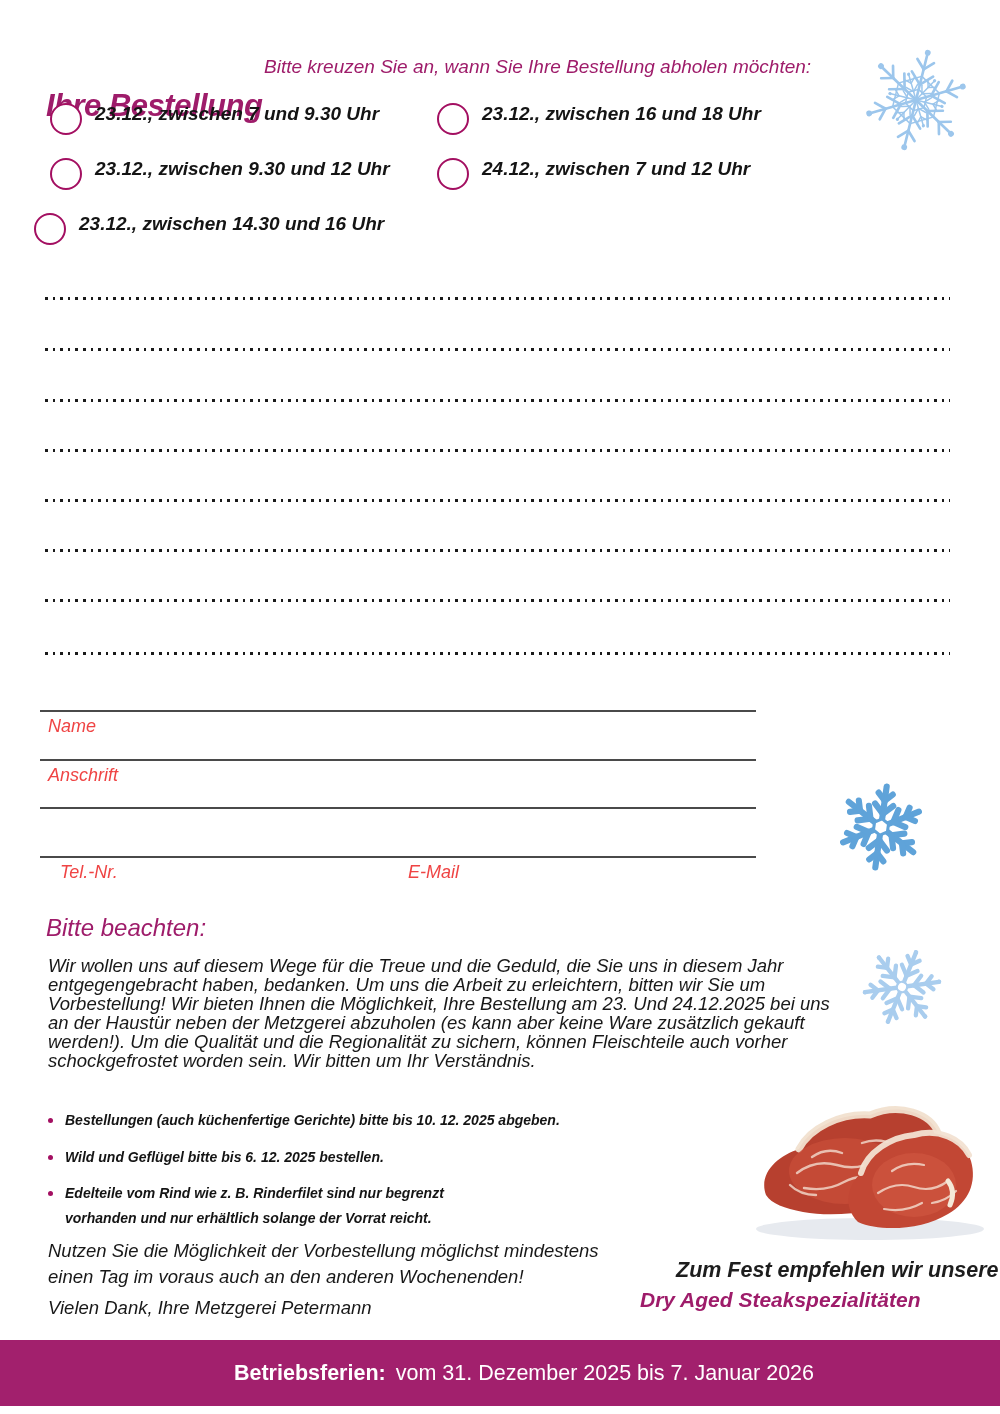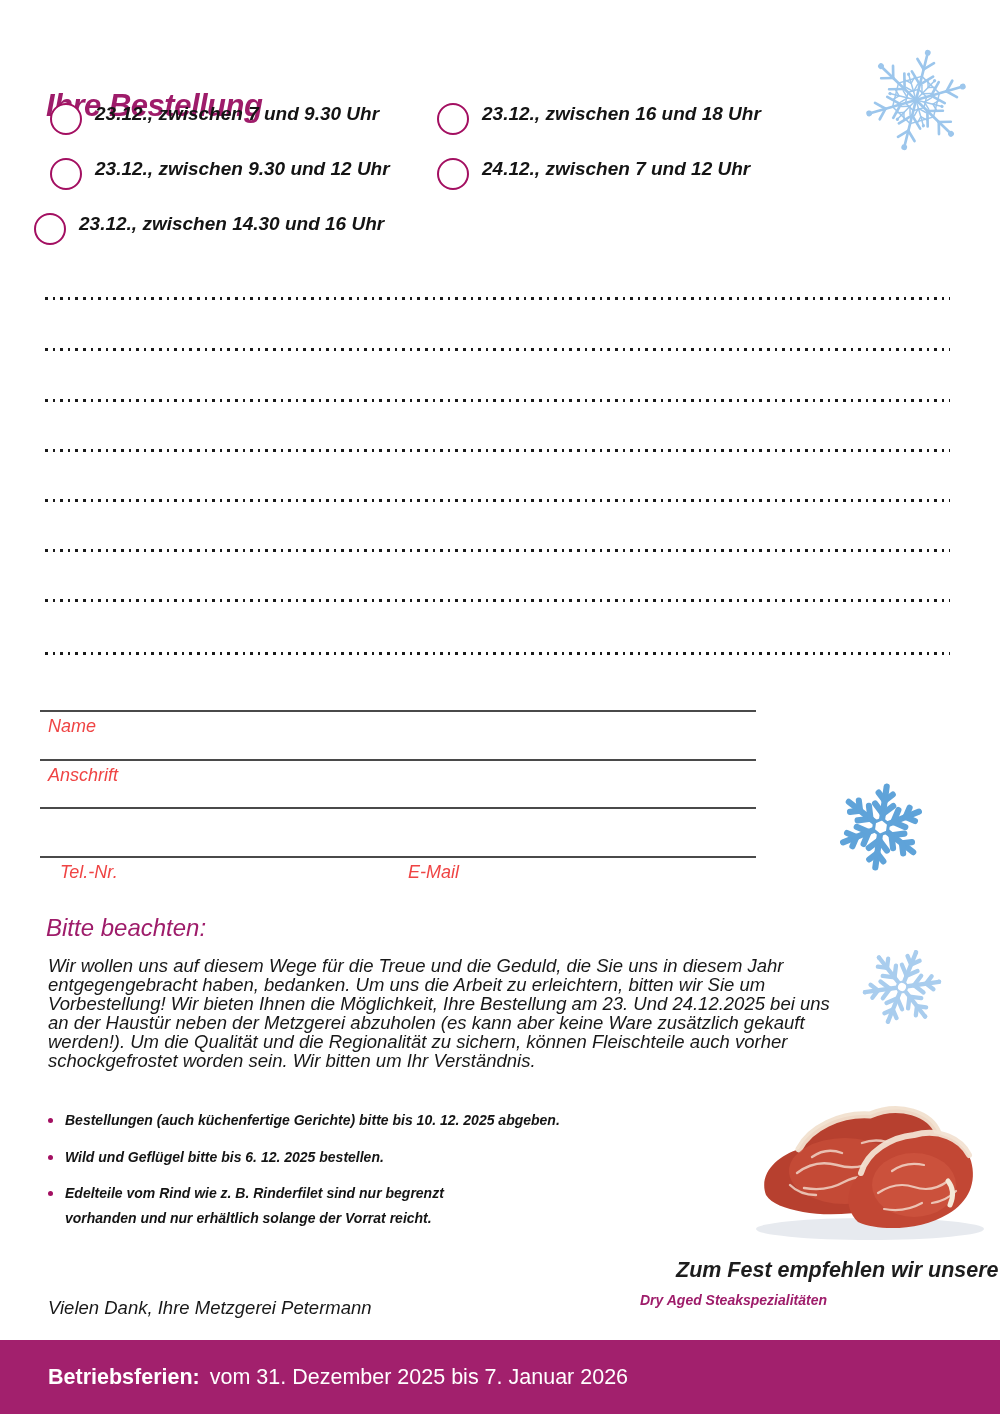--- a/index.html
+++ b/index.html
@@ -58,27 +58,27 @@
     font-size:18.5px;font-style:italic;line-height:26px;color:#181818;white-space:pre-line;
   }
   .thanks{
     position:absolute;left:48px;top:1297px;
     font-size:18.5px;font-style:italic;color:#181818;
   }
   
   .steaks{position:absolute;left:742px;top:1093px;}
   .promo{position:absolute;left:640px;top:1255px;}
   .promo-1{font-size:21.5px;font-weight:bold;font-style:italic;color:#1d1d1d;line-height:30px;white-space:nowrap;margin-left:36px;}
-  .promo-2{font-size:14px;font-weight:bold;font-style:italic;color:#9e1c6a;line-height:30px;white-space:nowrap;}
+  .promo-2{font-size:21px;font-weight:bold;font-style:italic;color:#9e1c6a;line-height:30px;white-space:nowrap;}
   
   .sf{position:absolute;}
   
   .footer{
-    position:absolute;left:0;top:1340px;width:1000px;height:74px;background:#a2206d;
-    display:flex;align-items:center;
+    position:absolute;left:0;top:1340px;width:1000px;height:66px;background:#a2206d;
+    display:flex;align-items:center;justify-content:center;
   }
   .footer-inner{margin-left:48px;font-size:21.5px;color:#ffffff;}
   .footer-label{font-weight:bold;margin-right:10px;}
 </style>
 </head>
 <body>
 
 <svg width="0" height="0" style="position:absolute" aria-hidden="true">
   <defs>
     <g id="sf-arm">
@@ -96,20 +96,21 @@
       <use href="#sf-arm" transform="rotate(180)"></use>
       <use href="#sf-arm" transform="rotate(240)"></use>
       <use href="#sf-arm" transform="rotate(300)"></use>
     </g>
   </defs>
 </svg>
 
 <div class="page">
 
   <div class="title">Ihre Bestellung</div>
+  <div class="subtitle">Bitte kreuzen Sie an, wann Sie Ihre Bestellung abholen möchten:</div>
 
   <svg class="sf" style="left:850px;top:44px" width="132" height="112" viewBox="-50 -46 100 92">
     <g stroke="#9cc6ec" color="#9cc6ec" stroke-width="2.2" stroke-linecap="round" fill="none" transform="rotate(14)">
       <use href="#sf6"></use>
       <use href="#sf6" transform="rotate(30) scale(0.55)"></use>
       <polygon points="0,-20 17.3,-10 17.3,10 0,20 -17.3,10 -17.3,-10" stroke-width="1.2"></polygon>
       <polygon points="0,-9 7.8,-4.5 7.8,4.5 0,9 -7.8,4.5 -7.8,-4.5" stroke-width="1.2"></polygon>
     </g>
   </svg>
 
@@ -185,20 +186,22 @@
   <div class="bullet" style="top:1145px">
     <span class="dot"></span>
     <span class="btext">Wild und Geflügel bitte bis 6. 12. 2025 bestellen.</span>
   </div>
   <div class="bullet" style="top:1181px">
     <span class="dot"></span>
     <span class="btext">Edelteile vom Rind wie z. B. Rinderfilet sind nur begrenzt
 vorhanden und nur erhältlich solange der Vorrat reicht.</span>
   </div>
 
+  <div class="closing">Nutzen Sie die Möglichkeit der Vorbestellung möglichst mindestens
+einen Tag im voraus auch an den anderen Wochenenden!</div>
   <div class="thanks">Vielen Dank,  Ihre Metzgerei Petermann</div>
 
   <svg class="steaks" width="258" height="152" viewBox="0 0 258 152">
     <ellipse cx="128" cy="136" rx="114" ry="11" fill="#e7eaef"></ellipse>
 
     <path d="M24,102 C16,80 36,63 57,56 C68,35 98,20 128,22 C158,9 189,21 196,40
              C202,52 196,62 188,66 C197,82 186,97 168,105 C139,119 94,125 61,119
              C42,115 30,111 24,102 Z" fill="#b7402f"></path>
     <path d="M57,56 C68,35 98,20 128,22 C158,9 189,21 196,40" fill="none" stroke="#f1e0cf" stroke-width="7" stroke-linecap="round" opacity="0.95"></path>
     <ellipse cx="103" cy="78" rx="56" ry="33" fill="#c84d39" opacity="0.75"></ellipse>

